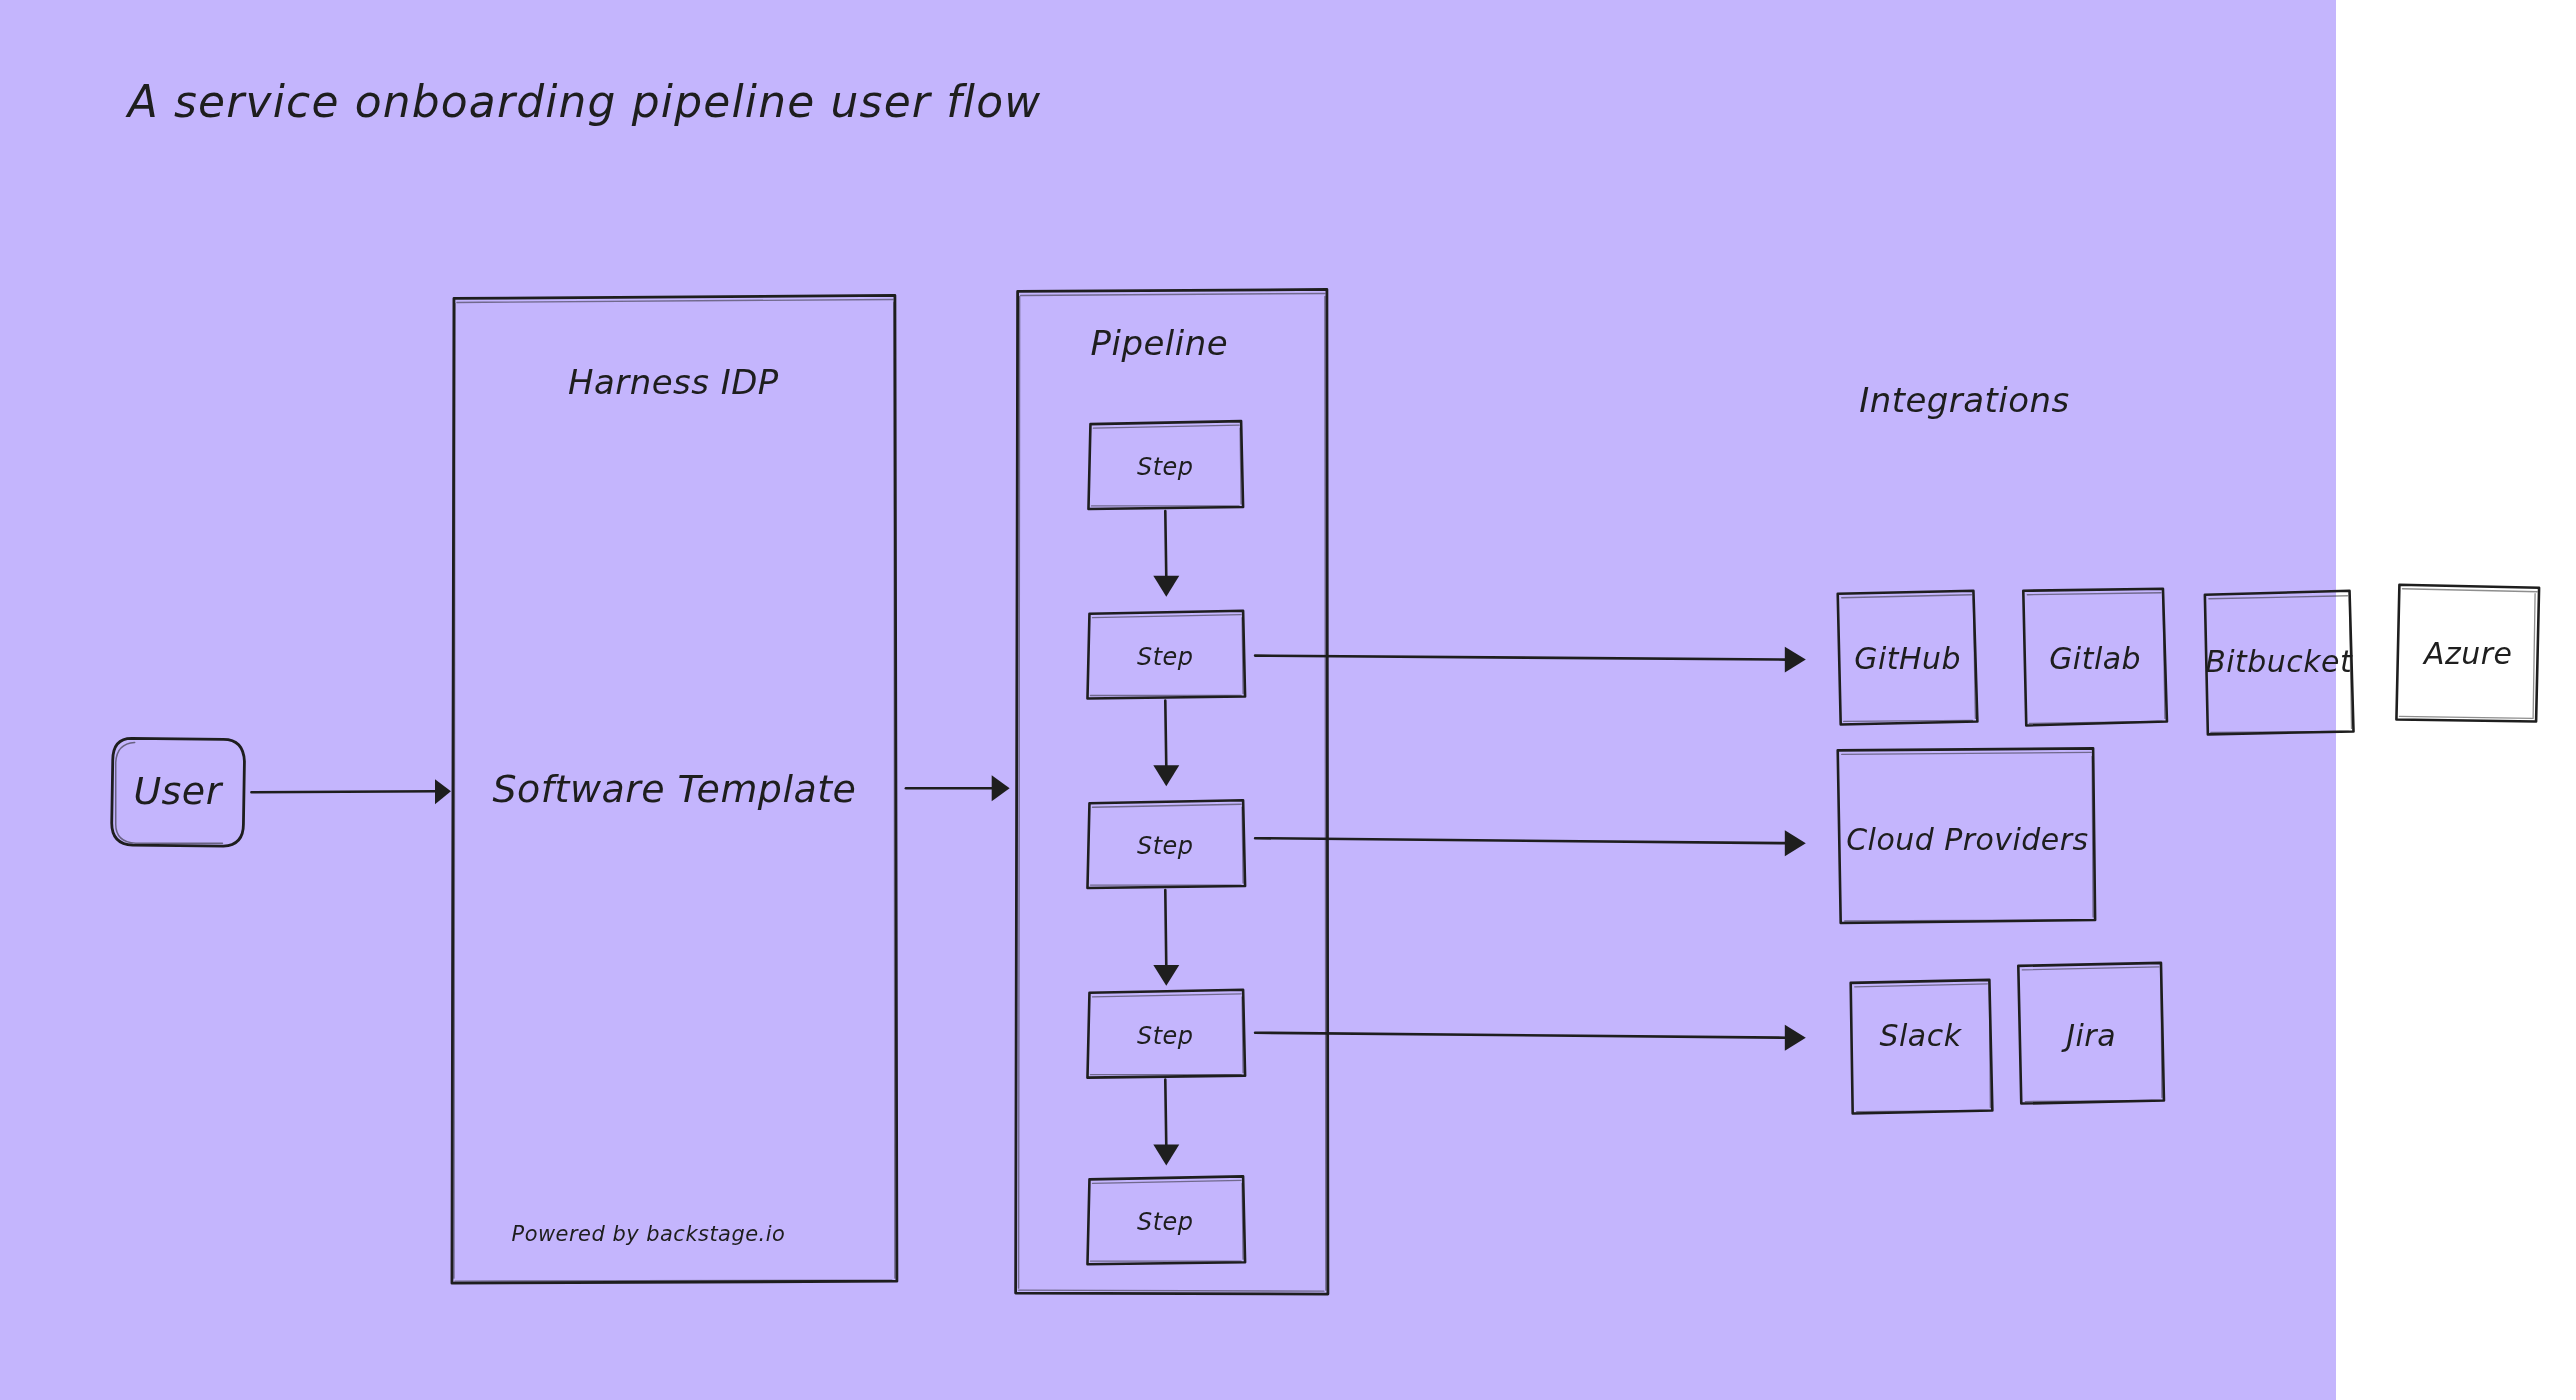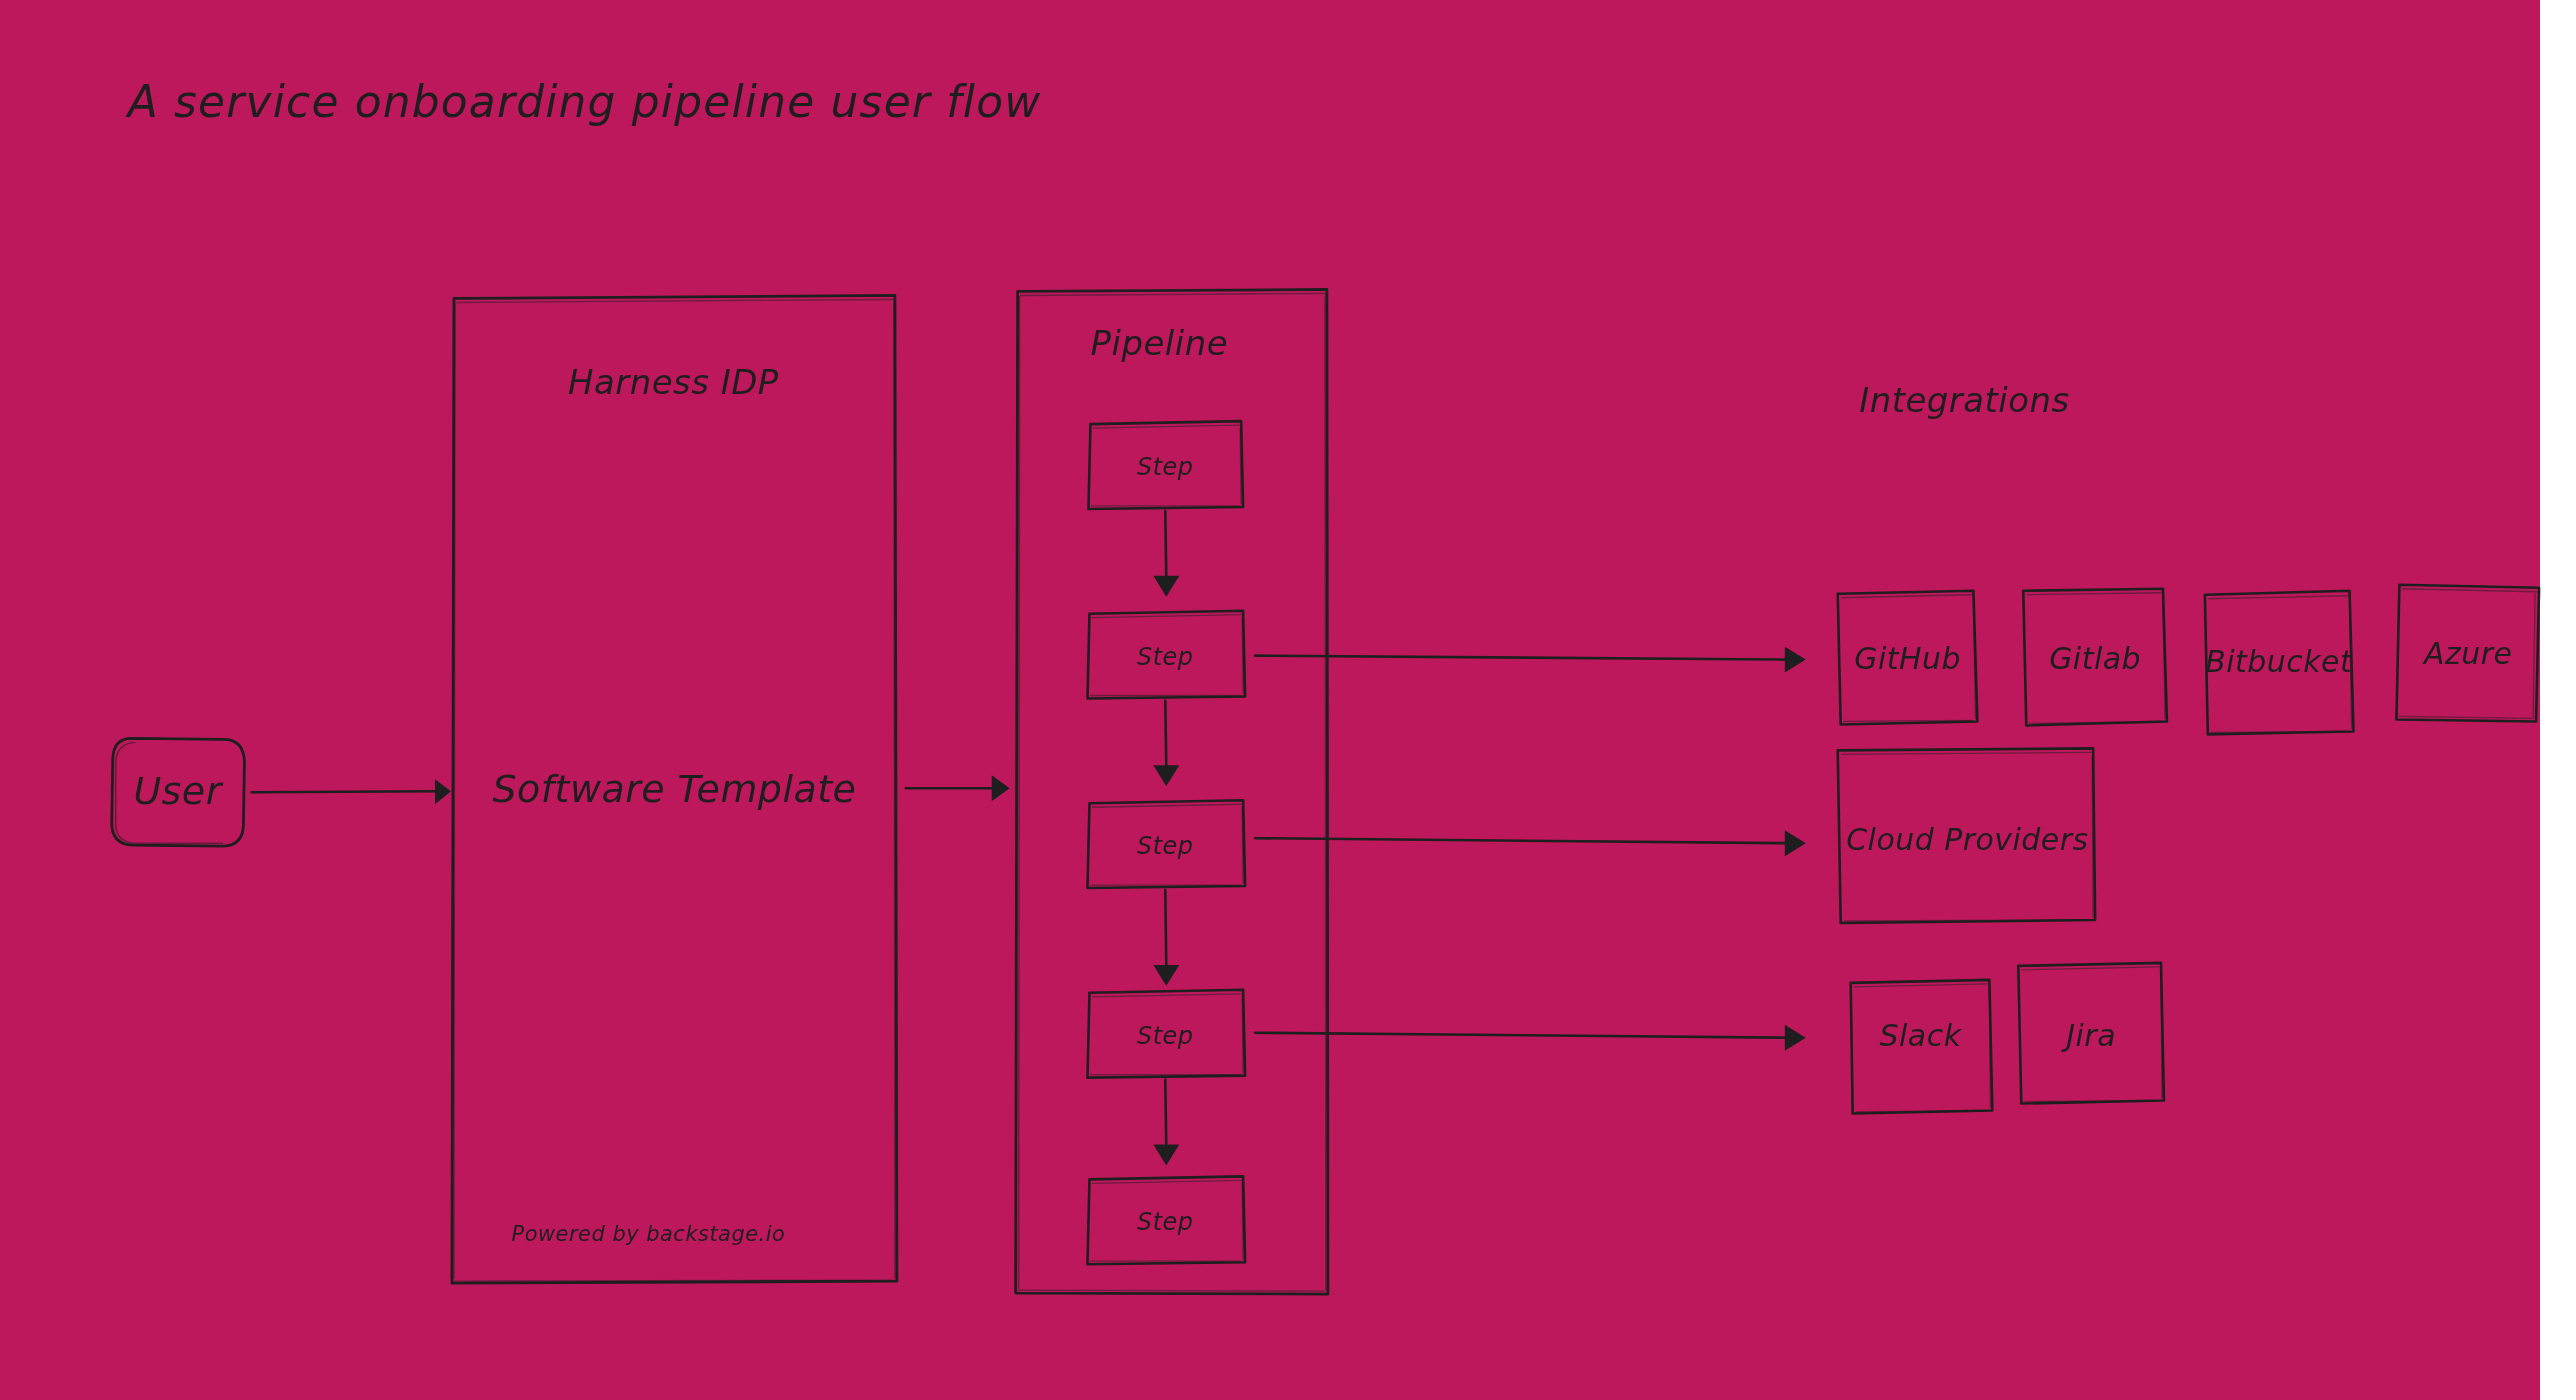--- a/index.html
+++ b/index.html
@@ -9,23 +9,23 @@
     background: #ffffff;
   }
   body {
     width: 2576px;
     height: 1401px;
     overflow: hidden;
     font-family: "DejaVu Sans", sans-serif;
   }
   #canvas {
     position: relative;
-    width: 2540px;
+    width: 2336px;
     height: 1401px;
-    background: #be185d;
+    background: #c4b5fd;
   }
   svg.diagram {
     position: absolute;
     top: 0;
     left: 0;
     width: 2576px;
     height: 1401px;
   }
   .hand-text {
     font-family: "DejaVu Sans", sans-serif;

